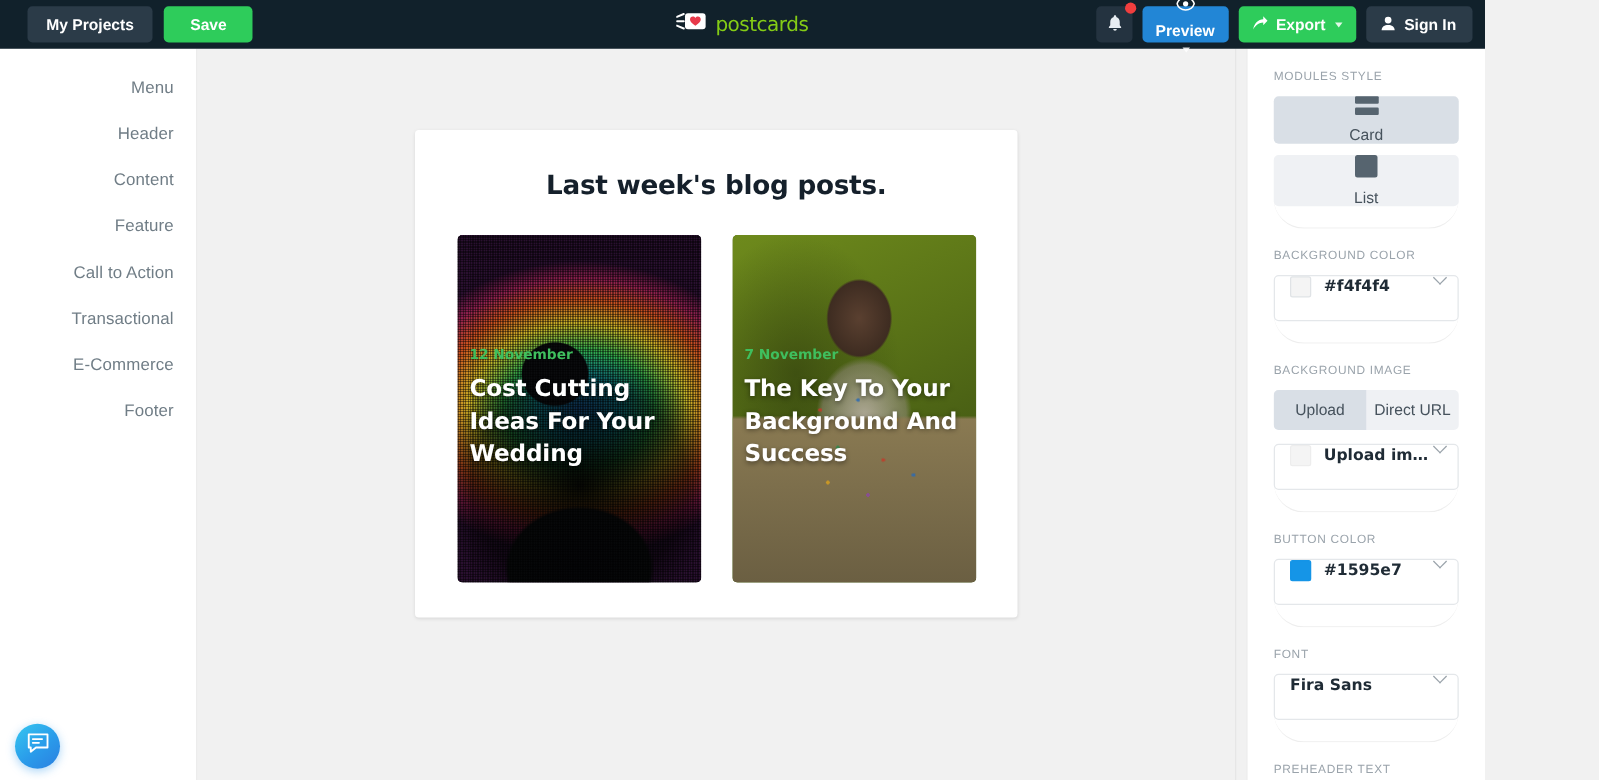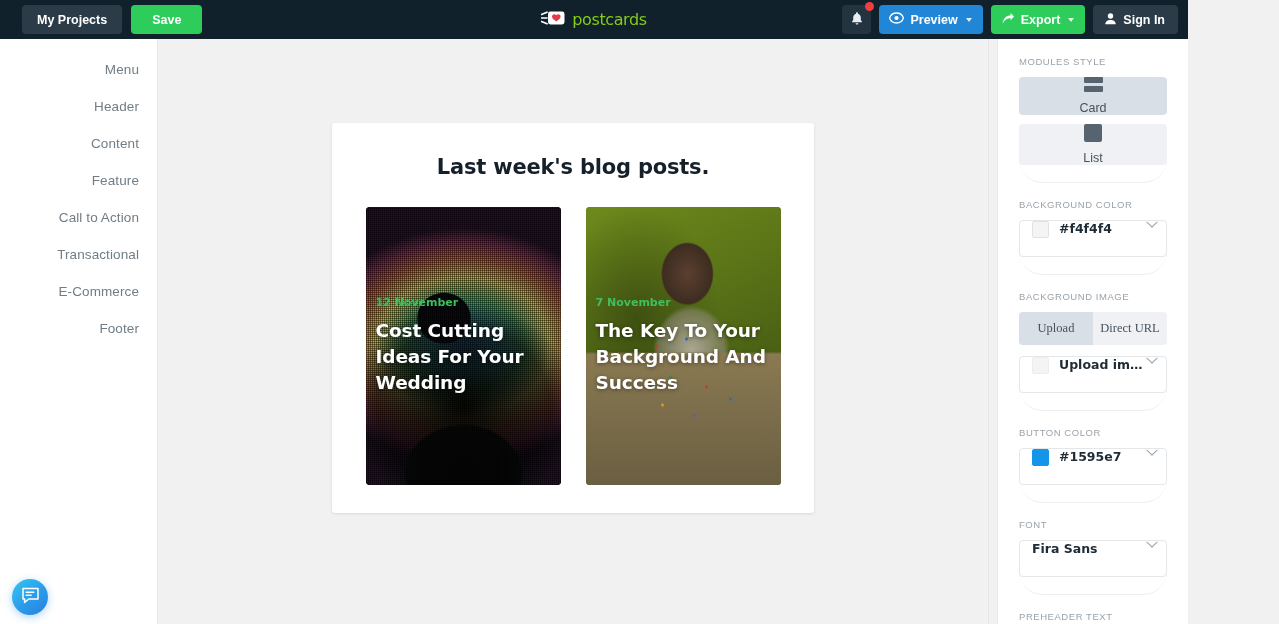--- a/index.html
+++ b/index.html
@@ -36,21 +36,21 @@
   .btn-save { background: #2ecc5b; padding: 0 21px; }
   .btn-bell {
     background: #243340; width: 29px; height: 29px; padding: 0;
     position: relative; border-radius: 4px;
   }
   .bell-dot {
     position: absolute; top: -3px; right: -3px;
     width: 9px; height: 9px; border-radius: 50%;
     background: #f03e3e;
   }
-  .btn-preview { background: #2286d6; padding: 0 11px 0 10px; }
+  .btn-preview { background: #2286d6; padding: 0 11px 0 10px; flex-direction: column; }
   .btn-export { background: #2ecc5b; padding: 0 11px 0 10px; }
   .btn-signin { background: #2b3b48; padding: 0 13px 0 11px; }
   .caret {
     width: 0; height: 0;
     border-left: 3.5px solid transparent;
     border-right: 3.5px solid transparent;
     border-top: 4px solid rgba(255,255,255,0.85);
     margin-left: 2px;
   }
   .topbar-right {
@@ -86,21 +86,21 @@
     letter-spacing: 0.1px;
   }
 
   
   .canvas {
     flex: 1;
     background: #f1f1f1;
     overflow: hidden;
     position: relative;
     display: flex; justify-content: center;
-    padding-top: 84px;
+    padding-top: 65px;
   }
   .email-card {
     width: 482px;
     background: #fff;
     border-radius: 3px;
     box-shadow: 0 1px 3px rgba(0,0,0,0.10);
     padding: 32px 32px 34px;
     height: 390px;
   }
   .email-heading {
@@ -247,21 +247,20 @@
     border-bottom: 1.6px solid #9aa3ab;
     transform: rotate(45deg) translate(-2px,-2px);
     flex: none;
   }
   .seg {
     display: flex;
     border-radius: 4px;
     overflow: hidden;
     background: #eff1f4;
     margin-bottom: 11px;
-    font-family: Liberation Serif, serif;
   }
   .seg-btn {
     flex: 1; text-align: center;
     padding: 9px 0;
     font-size: 12.5px;
     color: #46525c;
     cursor: pointer;
   }
   .seg-btn.active { background: #d9dfe6; }
   .text-input {

